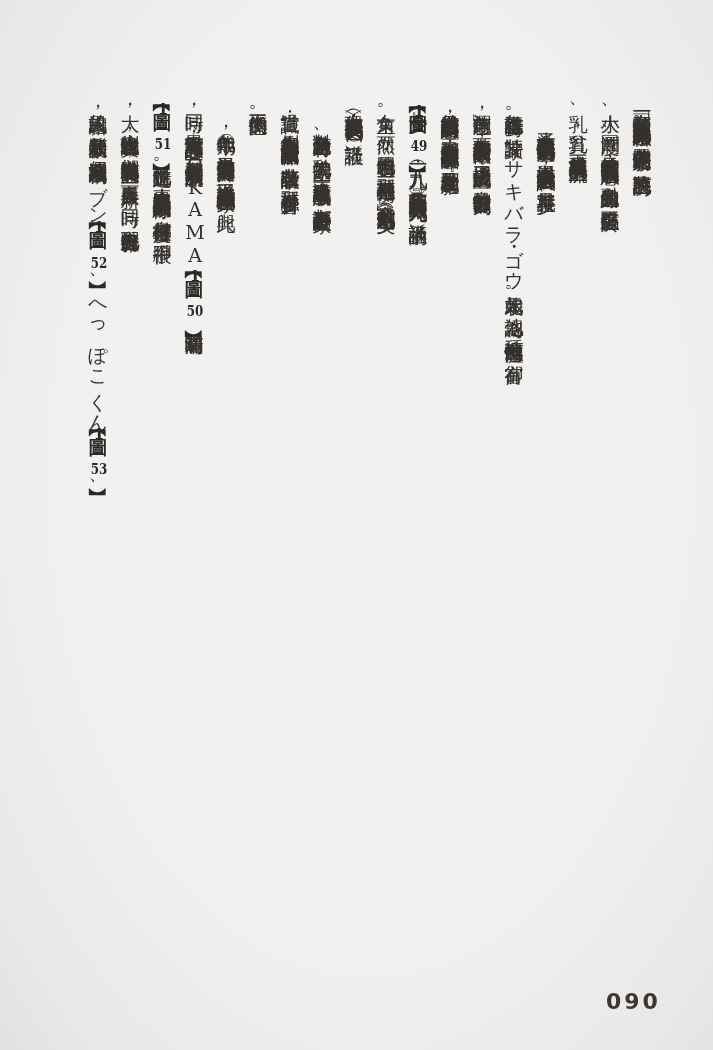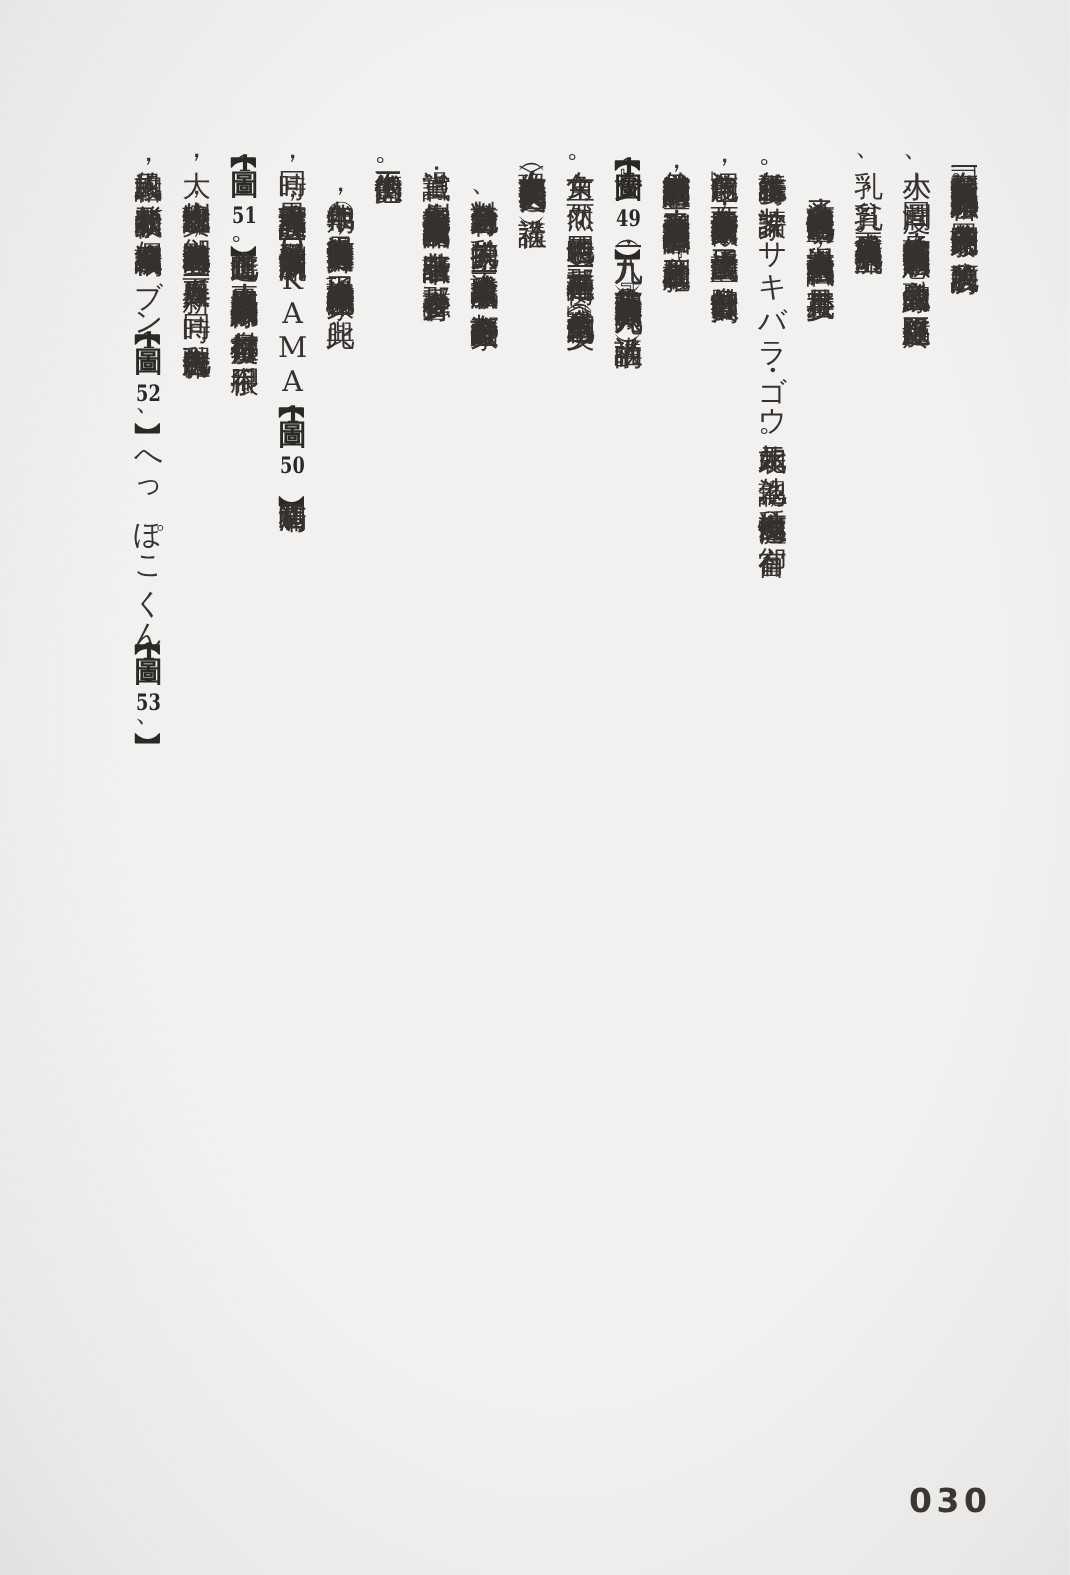--- a/index.html
+++ b/index.html
@@ -55,14 +55,14 @@
       <div class="tcol">女〉的現在史（美少女的現代史）』二〇〇四，講談社）。</div>
       <div class="tcol">　對於適合角色的身材、乳房的摸索，不論成人出版界或一般出版界，都有許許多的漫畫家做</div>
       <div class="tcol">過嘗試；例如『電影少女』等作便是處於試錯階段的作品，在某些讀者眼中，那種融合多少會有</div>
       <div class="tcol">不平衡的感覺。</div>
       <div class="tcol">　九〇年代中期，漫畫界整體的畫力逐漸提升，出現了許多能畫出緻密纖細角色的作家；與此</div>
       <div class="tcol">同時，畫風簡潔高雅而有設計感，被譽為創造了一波新潮流的<span class="up">OKAMA</span><span class="figref">【圖<span class="dg">1-</span><span class="tcy">50</span>】</span>和道滿晴明</div>
       <div class="tcol"><span class="figref">【圖<span class="dg">1-</span><span class="tcy">51</span>】</span>也在此時出道。這兩人在風格上回歸了動畫式的人物線條，身材都極度苗條、手腳很</div>
       <div class="tcol">大，人物比例脫離現實，卻一點也沒有過時的感覺，反而令人耳目一新。同時，乳房也配合簡雅</div>
       <div class="tcol">的人設風格，兼顧形狀和柔軟。這個譜系後來則被橘セブン<span class="figref">【圖<span class="dg">1-</span><span class="tcy">52</span>】</span>、へっぽこくん<span class="figref">【圖<span class="dg">1-</span><span class="tcy">53</span>】</span>、</div>
     </div>
-  <div class="page-number">030</div>
+  <div class="page-number">090</div>
 </div>
 
 </body></html>

